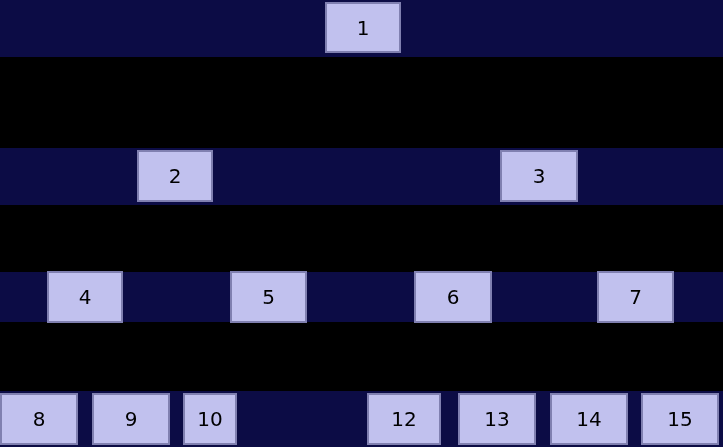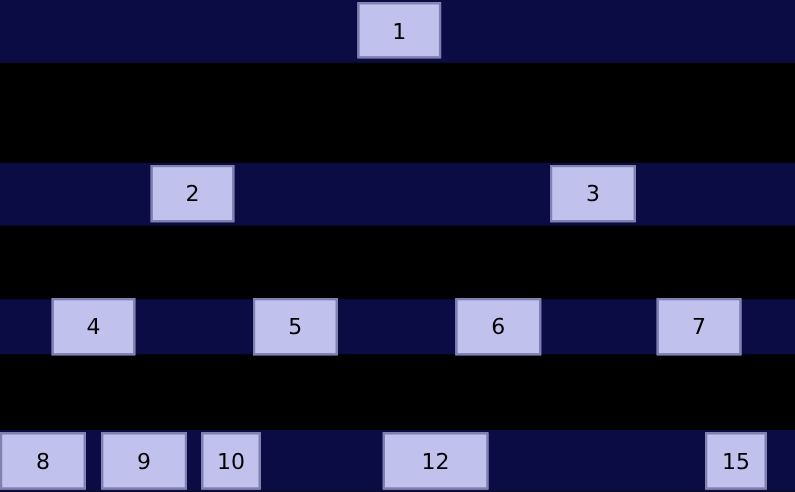--- a/index.html
+++ b/index.html
@@ -68,20 +68,26 @@
 
   <div class="node" style="left:0;top:393px;width:78px;height:52px">
     <span>8</span>
   </div>
   <div class="node" style="left:92px;top:393px;width:78px;height:52px">
     <span>9</span>
   </div>
   <div class="node" style="left:183px;top:393px;width:54px;height:52px">
     <span>10</span>
   </div>
-  <div class="node" style="left:348px;top:393px;width:96px;height:52px">
+  <div class="node" style="left:367px;top:393px;width:74px;height:52px">
     <span>12</span>
   </div>
-  <div class="node" style="left:641px;top:393px;width:56px;height:52px">
+  <div class="node" style="left:458px;top:393px;width:78px;height:52px">
+    <span>13</span>
+  </div>
+  <div class="node" style="left:550px;top:393px;width:78px;height:52px">
+    <span>14</span>
+  </div>
+  <div class="node" style="left:641px;top:393px;width:78px;height:52px">
     <span>15</span>
   </div>
 
 </div>
 
 </body></html>

